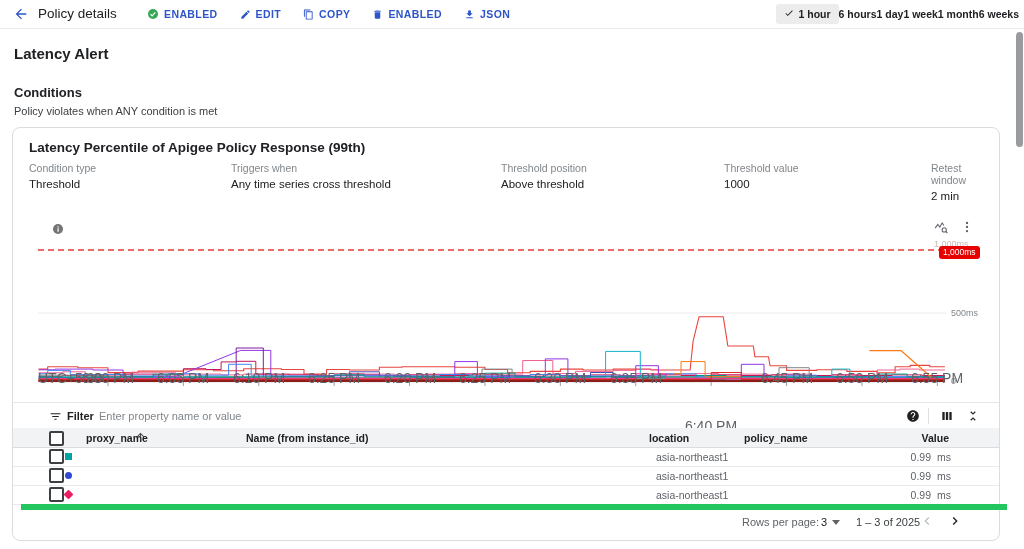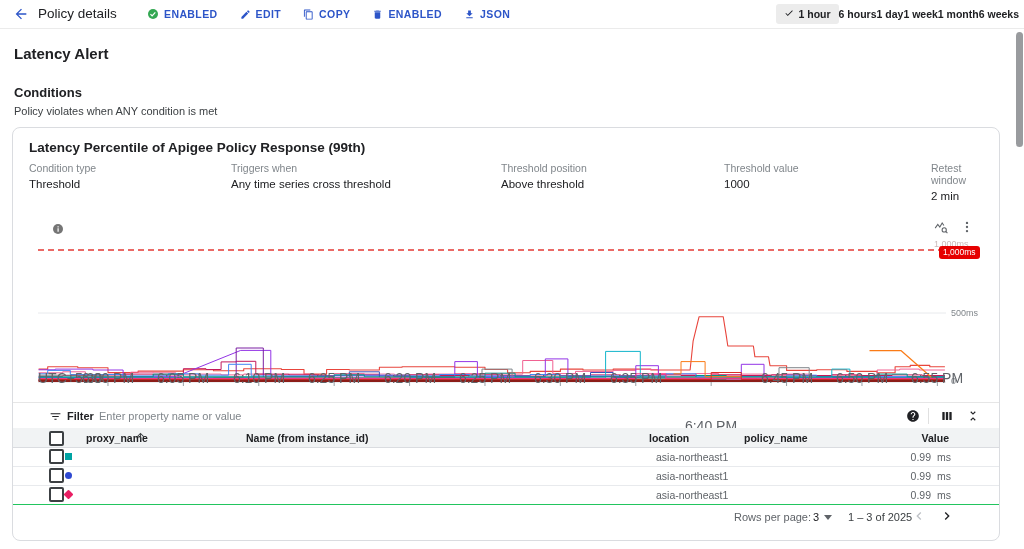--- a/index.html
+++ b/index.html
@@ -47,21 +47,21 @@
   .thead{position:absolute;left:0;top:300px;width:986px;height:19px;background:#f1f3f4;border-bottom:1px solid #dadce0;}
   .th{position:absolute;top:4px;font-size:10.5px;font-weight:bold;color:#202124;white-space:nowrap;}
   .cb{position:absolute;left:36px;top:3px;width:11px;height:11px;border:2px solid #3c4043;border-radius:2px;background:#fff;cursor:pointer;}
   .trow{position:absolute;left:0;width:986px;height:19px;border-bottom:1px solid #e8eaed;}
   .trow .cb{top:2px;}
   .marker{position:absolute;left:52px;top:6px;width:7px;height:7px;}
   .marker.circle{border-radius:50%;}
   .marker.diamond{transform:rotate(45deg);border-radius:1px;}
   .tcell{position:absolute;top:4px;font-size:10.5px;color:#5f6368;white-space:nowrap;}
   
-  .pager{position:absolute;left:0;top:376px;width:986px;height:24px;border-top:1px solid #22c55e;}
+  .pager{position:absolute;left:8px;top:376px;width:986px;height:24px;border-top:6px solid #22c55e;}
   .pg{position:absolute;top:6px;font-size:11px;color:#5f6368;white-space:nowrap;}
   .pg-sel{color:#202124;display:flex;align-items:center;gap:5px;cursor:pointer;}
   .tri{width:0;height:0;border-left:4px solid transparent;border-right:4px solid transparent;border-top:5px solid #5f6368;}
   .pchev{position:absolute;top:3px;width:16px;height:16px;cursor:pointer;}
   
   .sbar{position:absolute;left:1016px;top:32px;width:7px;height:115px;background:#999b9e;border-radius:4px;}
 </style>
 </head>
 <body>
 

